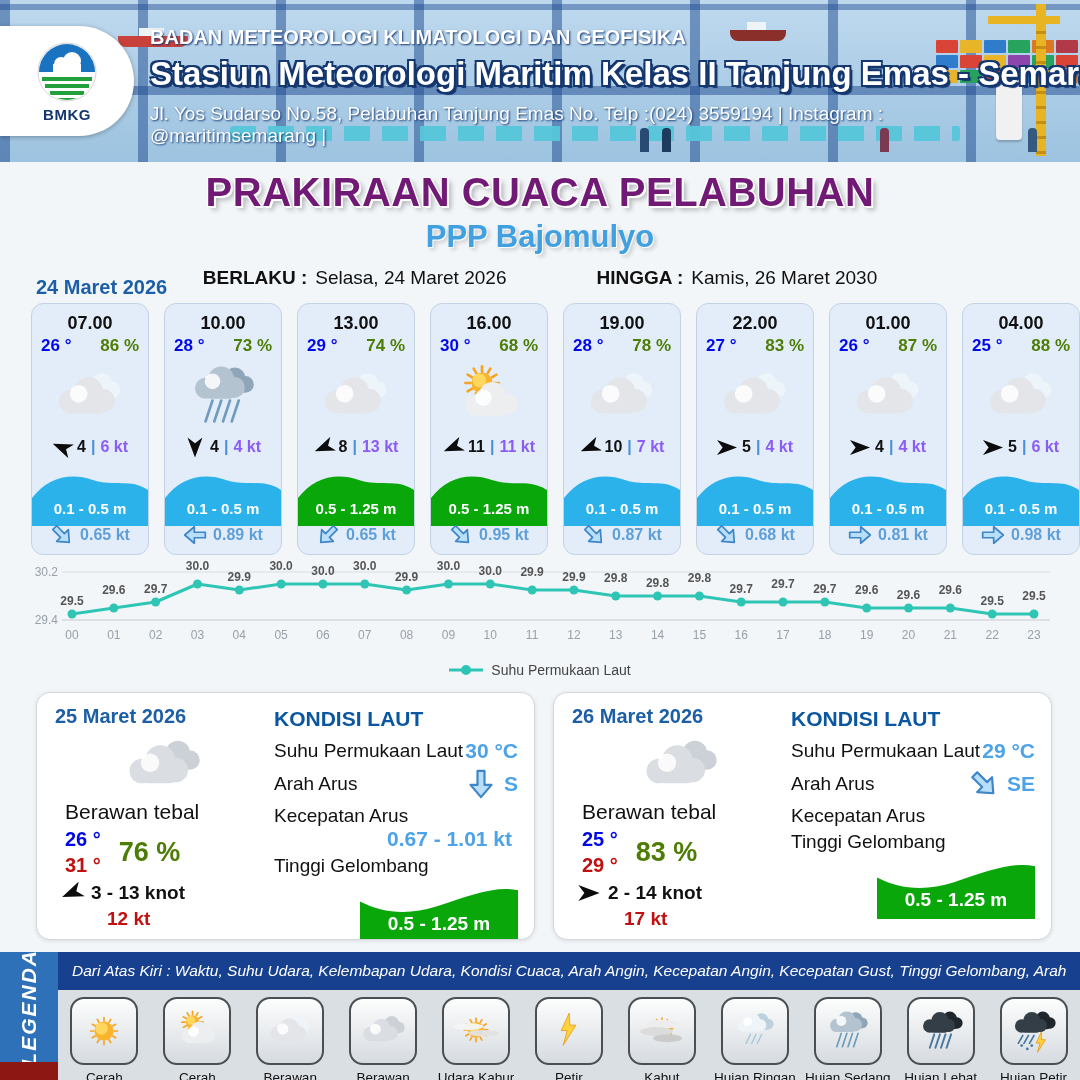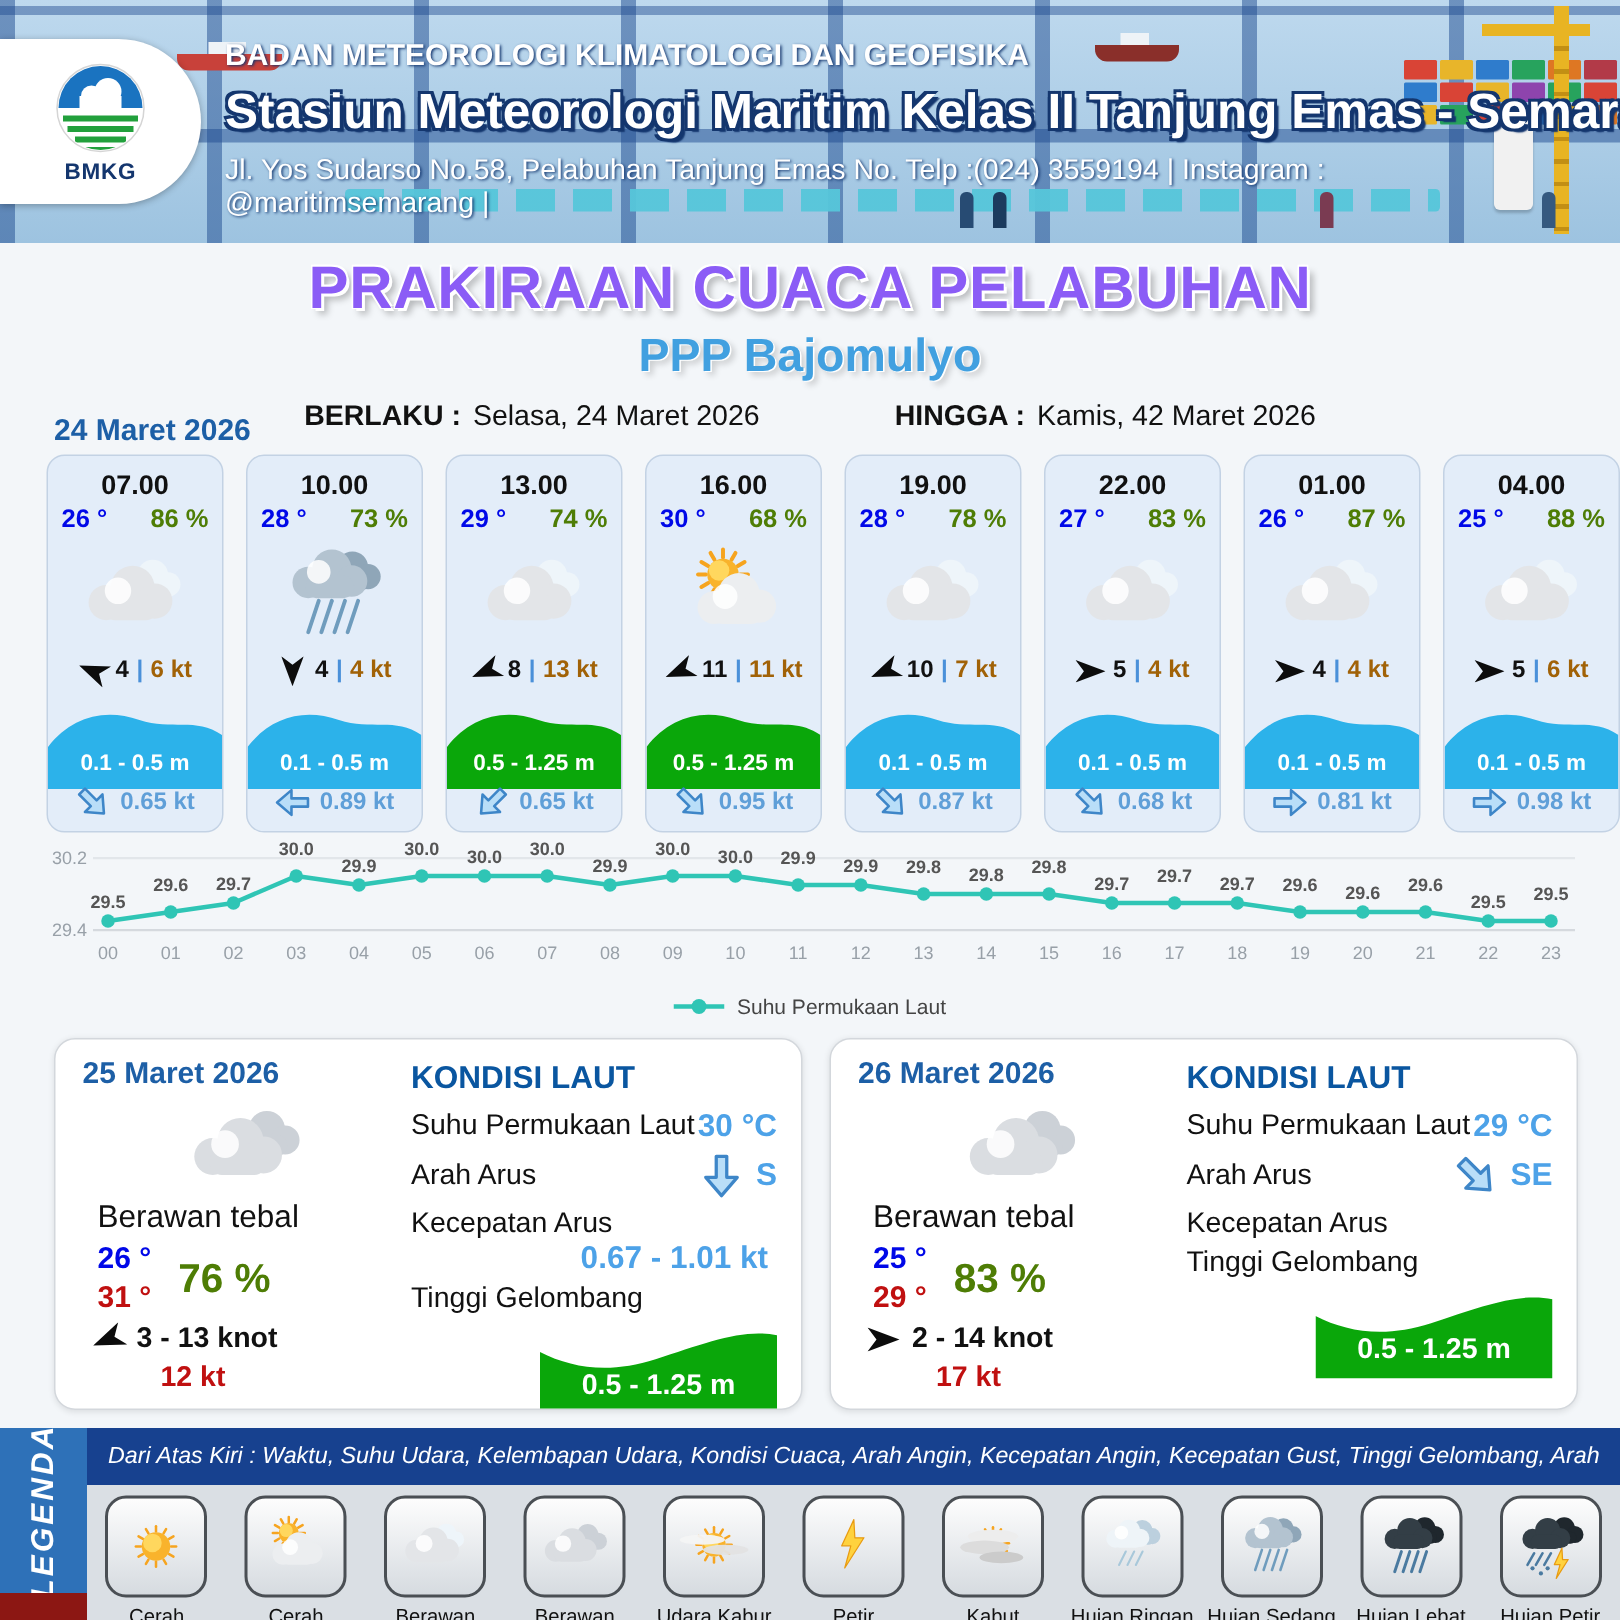--- a/index.html
+++ b/index.html
@@ -26,39 +26,39 @@
              border-radius:0 55px 55px 0;box-shadow:0 1px 5px rgba(0,0,0,.3);
              display:flex;flex-direction:column;align-items:center;justify-content:center;gap:2px}
   .logo-text{font-weight:bold;font-size:15px;color:#14366e;letter-spacing:.5px}
   .hdr-text{position:absolute;left:150px;top:26px;right:150px}
   .org{color:#fff;font-weight:bold;font-size:20px;text-shadow:1px 1px 2px #14366e}
   .station{color:#fff;font-weight:bold;font-size:33px;margin-top:6px;white-space:nowrap;
            text-shadow:-2px -2px 0 #14366e,2px -2px 0 #14366e,-2px 2px 0 #14366e,2px 2px 0 #14366e,3px 3px 1px #14366e}
   .address{color:#fff;font-size:19px;margin-top:10px;text-shadow:1px 1px 2px #14366e}
   
   .titleblock{position:absolute;left:0;top:170px;width:1080px;text-align:center}
-  .title{font-size:40px;font-weight:800;color:#8b5cf6;letter-spacing:.5px;
+  .title{font-size:40px;font-weight:800;color:#701a75;letter-spacing:.5px;
          text-shadow:-1px -1px 0 #fff,1px -1px 0 #fff,-1px 1px 0 #fff,2px 2px 0 #fff,4px 4px 5px rgba(0,0,0,.28)}
   .subtitle{font-size:31px;font-weight:bold;color:#41a0e0;margin-top:4px;
             text-shadow:1px 1px 0 #fff,3px 3px 4px rgba(0,0,0,.18)}
   .validity{margin-top:12px;display:flex;justify-content:center;gap:90px;font-size:19px}
   .vlabel{font-weight:bold}
   .vvalue{margin-left:8px}
   .date-label{position:absolute;left:36px;top:276px;font-size:20px;font-weight:bold;color:#1d5fa6}
   
   .hourly-row{position:absolute;left:31px;top:303px;display:flex;gap:15px}
   .card{position:relative;width:116px;height:250px;background:#e3edf9;border:1px solid #c3d2e4;
         border-radius:12px;overflow:hidden;flex:none}
   .c-time{text-align:center;font-weight:bold;font-size:18px;margin-top:9px}
   .c-th{display:flex;justify-content:space-between;padding:2px 9px 0 9px;font-size:17px;font-weight:bold}
   .c-temp{color:#0008e8}.c-hum{color:#4e7d05}
   .c-icon{height:82px;display:flex;align-items:center;justify-content:center}
   .c-icon svg{width:92px;height:70px}
   .c-wind{display:flex;align-items:center;justify-content:center;gap:5px;font-size:16px;font-weight:bold}
-  .c-sep{color:#4a90d9}.c-gust{color:#a16207}
+  .c-sep{color:#4a90d9}.c-gust{color:#8b5cf6}
   .dart{display:inline-flex;width:20px;height:15px}
   .dart svg{width:100%;height:100%}
   .waveband{position:absolute;left:0;right:0;bottom:28px;height:62px}
   .waveband svg{position:absolute;inset:0;width:100%;height:100%}
   .wave-blue path{fill:#2cb2ea}.wave-green path{fill:#0aa70a}
   .wave-label{position:absolute;left:0;right:0;bottom:9px;text-align:center;color:#fff;font-weight:bold;font-size:15px}
   .c-current{position:absolute;left:0;right:0;bottom:0;height:38px;display:flex;align-items:center;
              justify-content:center;gap:6px;color:#5f9fd8;font-weight:bold;font-size:16px}
   .curarrow{display:inline-flex;width:24px;height:22px}
   .curarrow svg{width:100%;height:100%}
@@ -184,21 +184,21 @@
       <div class="station">Stasiun Meteorologi Maritim Kelas II Tanjung Emas - Semarang</div>
       <div class="address">Jl. Yos Sudarso No.58, Pelabuhan Tanjung Emas No. Telp :(024) 3559194 | Instagram : @maritimsemarang |</div>
     </div>
   </div>
 
   <div class="titleblock">
     <div class="title">PRAKIRAAN CUACA PELABUHAN</div>
     <div class="subtitle">PPP Bajomulyo</div>
     <div class="validity">
       <span><span class="vlabel">BERLAKU :</span><span class="vvalue">Selasa, 24 Maret 2026</span></span>
-      <span><span class="vlabel">HINGGA :</span><span class="vvalue">Kamis, 42 Maret 2026</span></span>
+      <span><span class="vlabel">HINGGA :</span><span class="vvalue">Kamis, 26 Maret 2030</span></span>
     </div>
   </div>
 
   <div class="date-label">24 Maret 2026</div>
 
   <div class="hourly-row">
     <div class="card">
       <div class="c-time">07.00</div>
       <div class="c-th">
         <span class="c-temp">26 °</span>

